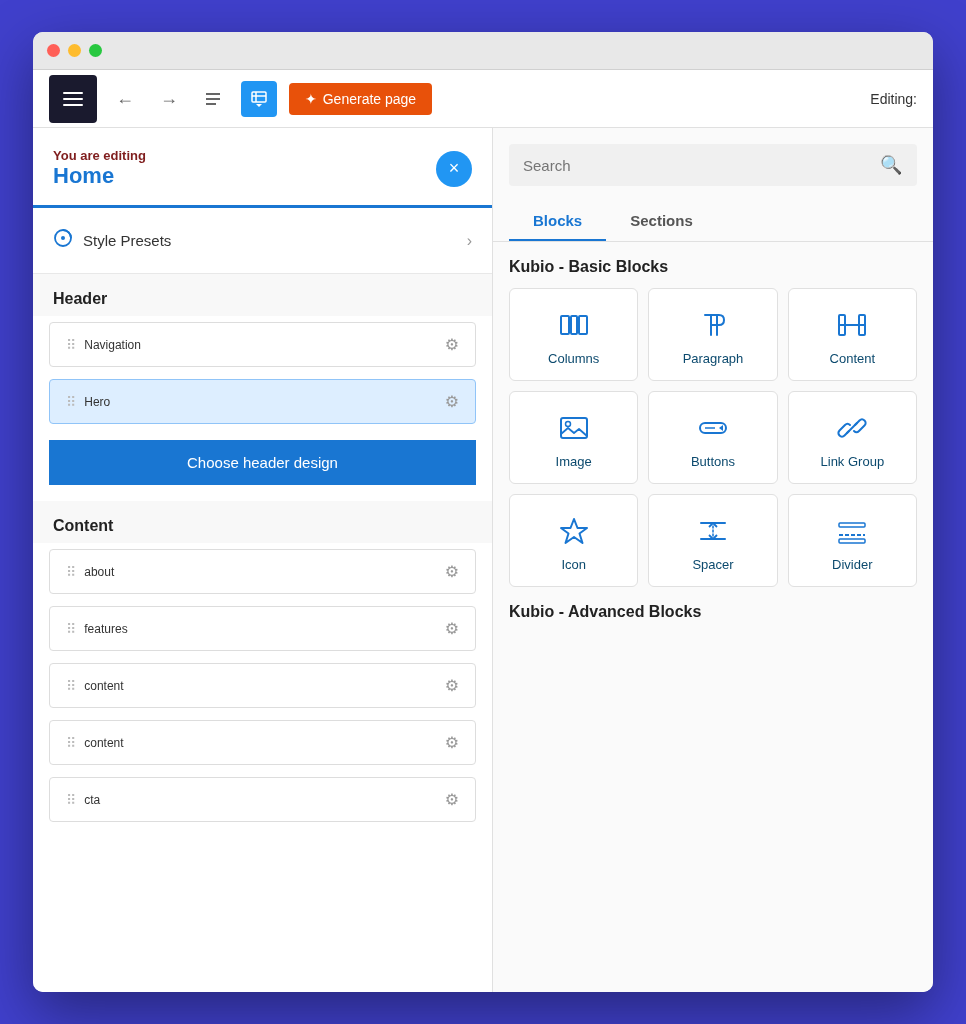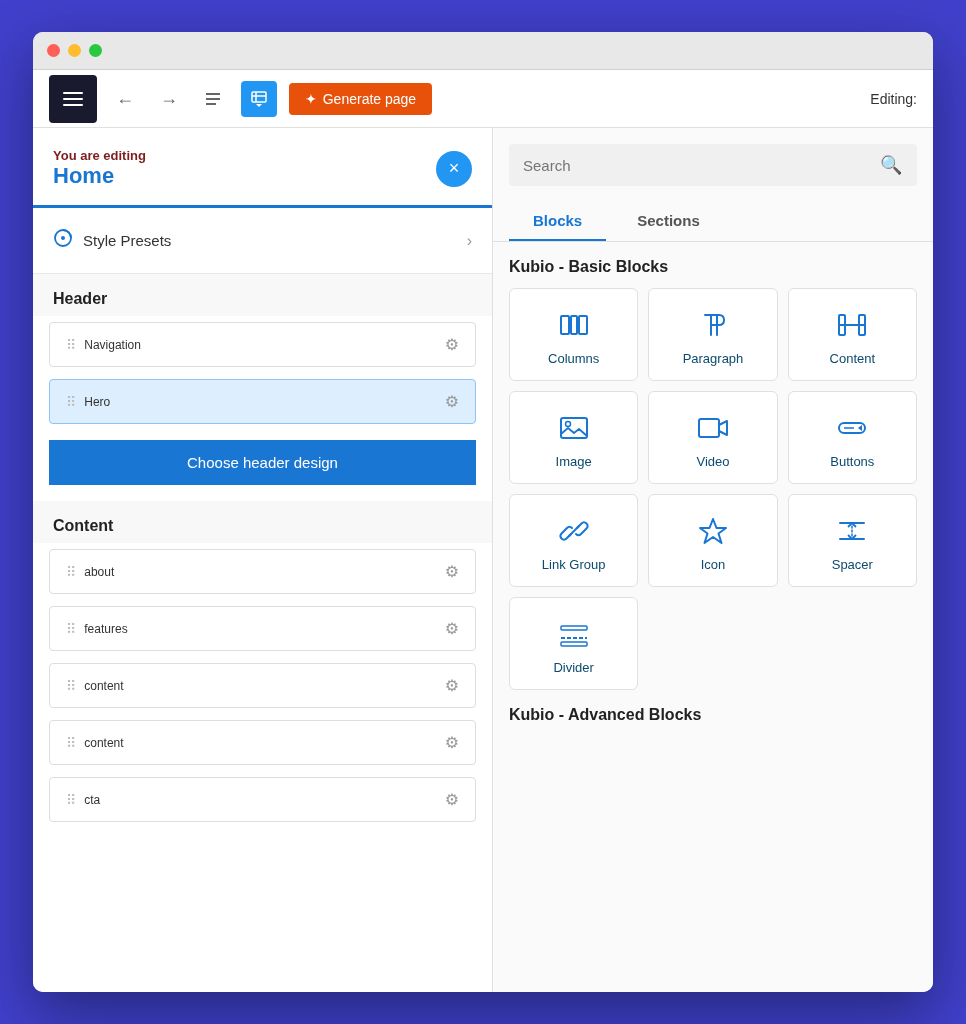--- a/index.html
+++ b/index.html
@@ -203,21 +203,21 @@
       flex: 1;
       font-size: 15px;
       color: #555;
       outline: none;
     }
     .search-icon { color: #555; font-size: 18px; }
     .tabs {
       display: flex;
       border-bottom: 1px solid #e0e0e0;
       padding: 0 16px;
-      gap: 7px;
+      gap: 0;
     }
     .tab {
       padding: 10px 24px;
       font-size: 15px;
       font-weight: 600;
       color: #555;
       cursor: pointer;
       border-bottom: 2px solid transparent;
     }
     .tab.active { color: #1976d2; border-bottom: 2px solid #1976d2; }
@@ -424,27 +424,20 @@
 
           <div class="block-card">
             <svg class="icon-svg" viewBox="0 0 32 32" fill="none" xmlns="http://www.w3.org/2000/svg">
               <rect x="3" y="6" width="26" height="20" rx="2" stroke="#1976d2" stroke-width="2"></rect>
               <circle cx="10" cy="12" r="2.5" stroke="#1976d2" stroke-width="1.5"></circle>
               <path d="M3 22 L10 16 L16 21 L21 17 L29 24" stroke="#1976d2" stroke-width="1.8" fill="none" stroke-linejoin="round"></path>
             </svg>
             <span class="block-card-label">Image</span>
           </div>
 
-          <div class="block-card">
-            <svg class="icon-svg" viewBox="0 0 32 32" fill="none" xmlns="http://www.w3.org/2000/svg">
-              <rect x="2" y="7" width="20" height="18" rx="2" stroke="#1976d2" stroke-width="2"></rect>
-              <path d="M22 13 L30 9 L30 23 L22 19" stroke="#1976d2" stroke-width="2" stroke-linejoin="round"></path>
-            </svg>
-            <span class="block-card-label">Video</span>
-          </div>
 
           <div class="block-card">
             <svg class="icon-svg" viewBox="0 0 32 32" fill="none" xmlns="http://www.w3.org/2000/svg">
               <rect x="3" y="11" width="26" height="10" rx="5" stroke="#1976d2" stroke-width="2"></rect>
               <path d="M22 16 L26 13 L26 19 Z" fill="#1976d2"></path>
               <line x1="8" y1="16" x2="18" y2="16" stroke="#1976d2" stroke-width="1.5"></line>
             </svg>
             <span class="block-card-label">Buttons</span>
           </div>
 

